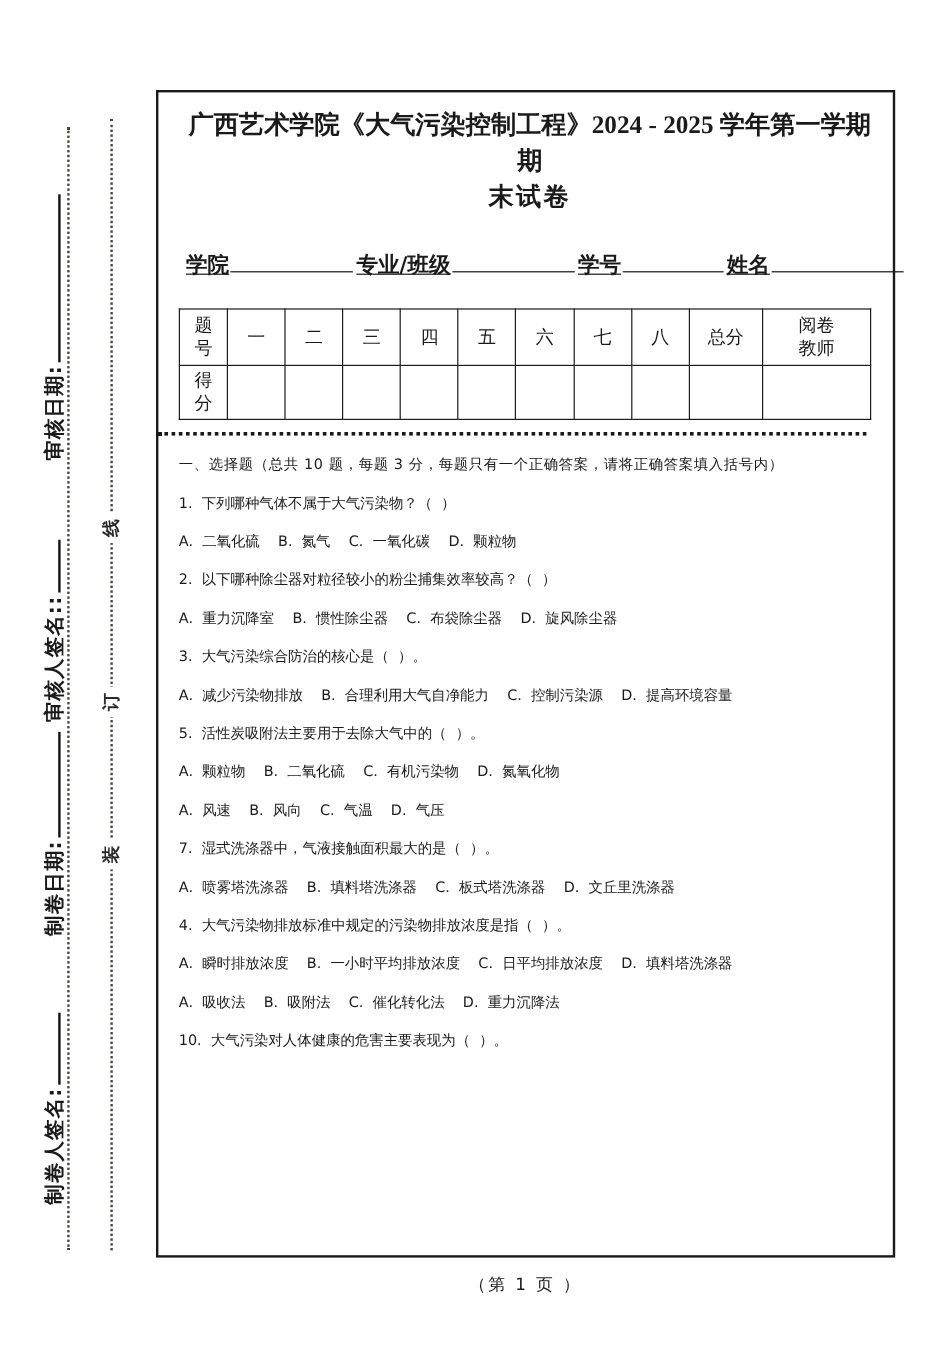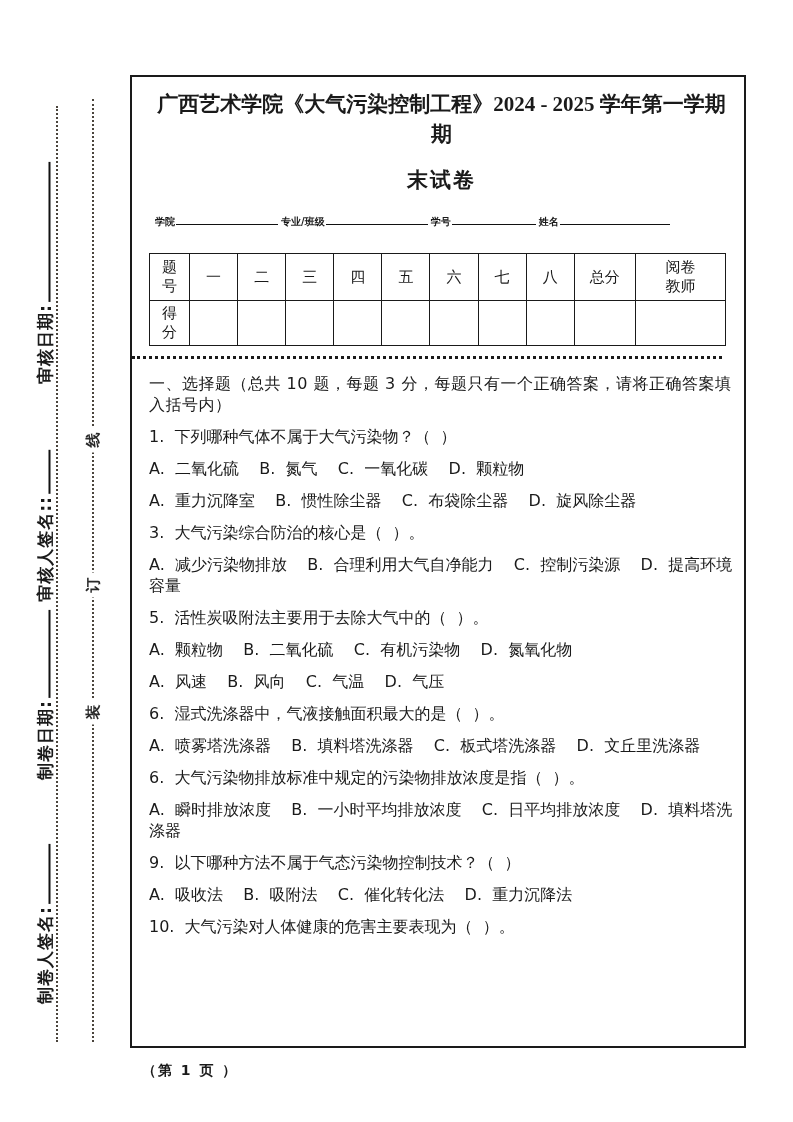--- a/index.html
+++ b/index.html
@@ -15,42 +15,42 @@
   .m-field{position:absolute;left:45px;transform:translate(-50%,-50%) rotate(-90deg);
            display:flex;align-items:baseline;white-space:nowrap;}
   .m-label{font-size:17px;font-weight:700;letter-spacing:1px;}
   .m-blank{display:inline-block;height:5px;border-bottom:2px solid #111;margin-left:2px;}
 
   
   .box{position:absolute;left:130px;top:75px;width:616px;height:973px;box-sizing:border-box;
        border:2px solid #1a1a1a;padding:12px 10px 0 17px;}
   .title{font-family:"Liberation Serif",serif;font-weight:700;font-size:21px;
          text-align:center;margin:0;line-height:30px;}
-  .title2{margin-top:16px;letter-spacing:2px;}
-  .info-line{margin-top:14px;font-size:10px;padding-left:6px;white-space:nowrap;}
+  .title2{margin-top:0;letter-spacing:2px;}
+  .info-line{margin-top:30px;font-size:18px;padding-left:6px;white-space:nowrap;text-decoration:underline;}
   .info-line .lbl{font-weight:600;}
   .blank{display:inline-block;border-bottom:1.5px solid #111;height:15px;
          vertical-align:baseline;margin:0 3px 0 1px;}
   .b1{width:102px;} .b2{width:102px;} .b3{width:84px;} .b4{width:110px;}
 
   table.score{border-collapse:collapse;margin-top:24px;width:577px;table-layout:fixed;}
   table.score td{border:1.5px solid #1a1a1a;text-align:center;vertical-align:middle;
                  font-size:15px;padding:0;}
   table.score tr.hdr td{height:46px;} table.score tr.sc td{height:44px;}
   td.stack{white-space:pre-line;line-height:1.25;font-size:14px;}
   col.c-corner{width:40px;} col.c-num{width:48px;} col.c-total{width:61px;} col.c-grader{width:90px;}
 
   .dot-sep{border-top:3px dotted #1a1a1a;margin:10px 12px 14px -17px;height:0;}
 
-  .sec p{margin:0 0 11px 0;font-size:16px;line-height:21px;white-space:pre-wrap;
+  .sec p{margin:0 0 11px 0;font-size:12px;line-height:21px;white-space:pre-wrap;
          word-break:break-all;}
   .sec .head{letter-spacing:.5px;}
 
-  .footer{position:absolute;left:142px;top:1062px;width:616px;text-align:left;
-          font-size:14px;font-weight:700;letter-spacing:2px;}
+  .footer{position:absolute;left:130px;top:1062px;width:616px;text-align:center;
+          font-size:14px;font-weight:400;letter-spacing:2px;}
 </style>
 </head>
 <body>
 
 <div class="page">
 
   <div class="dotline dotline1"></div>
   <div class="dotline dotline2"></div>
 
   <span class="bind-char" style="top:440px">线</span>
@@ -131,38 +131,38 @@
       </table>
 
     <div class="dot-sep"></div>
 
     <div class="sec">
       <p class="head">一、选择题（总共 10 题，每题 3 分，每题只有一个正确答案，请将正确答案填入括号内）</p>
 
       <p>1.  下列哪种气体不属于大气污染物？（  ）</p>
       <p>A.  二氧化硫    B.  氮气    C.  一氧化碳    D.  颗粒物</p>
 
+      <p>2.  以下哪种除尘器对粒径较小的粉尘捕集效率较高？（  ）</p>
       <p>A.  重力沉降室    B.  惯性除尘器    C.  布袋除尘器    D.  旋风除尘器</p>
 
       <p>3.  大气污染综合防治的核心是（  ）。</p>
       <p>A.  减少污染物排放    B.  合理利用大气自净能力    C.  控制污染源    D.  提高环境容量</p>
 
 
       <p>5.  活性炭吸附法主要用于去除大气中的（  ）。</p>
       <p>A.  颗粒物    B.  二氧化硫    C.  有机污染物    D.  氮氧化物</p>
 
       <p>A.  风速    B.  风向    C.  气温    D.  气压</p>
 
-      <p>6.  湿式洗涤器中，气液接触面积最大的是（  ）。</p>
+      <p>7.  湿式洗涤器中，气液接触面积最大的是（  ）。</p>
       <p>A.  喷雾塔洗涤器    B.  填料塔洗涤器    C.  板式塔洗涤器    D.  文丘里洗涤器</p>
 
-      <p>6.  大气污染物排放标准中规定的污染物排放浓度是指（  ）。</p>
+      <p>4.  大气污染物排放标准中规定的污染物排放浓度是指（  ）。</p>
       <p>A.  瞬时排放浓度    B.  一小时平均排放浓度    C.  日平均排放浓度    D.  填料塔洗涤器</p>
 
-      <p>9.  以下哪种方法不属于气态污染物控制技术？（  ）</p>
       <p>A.  吸收法    B.  吸附法    C.  催化转化法    D.  重力沉降法</p>
 
       <p>10.  大气污染对人体健康的危害主要表现为（  ）。</p>
     </div>
   </div>
 
   <div class="footer">（第 1 页 ）</div>
 </div>
 
 </body></html>

